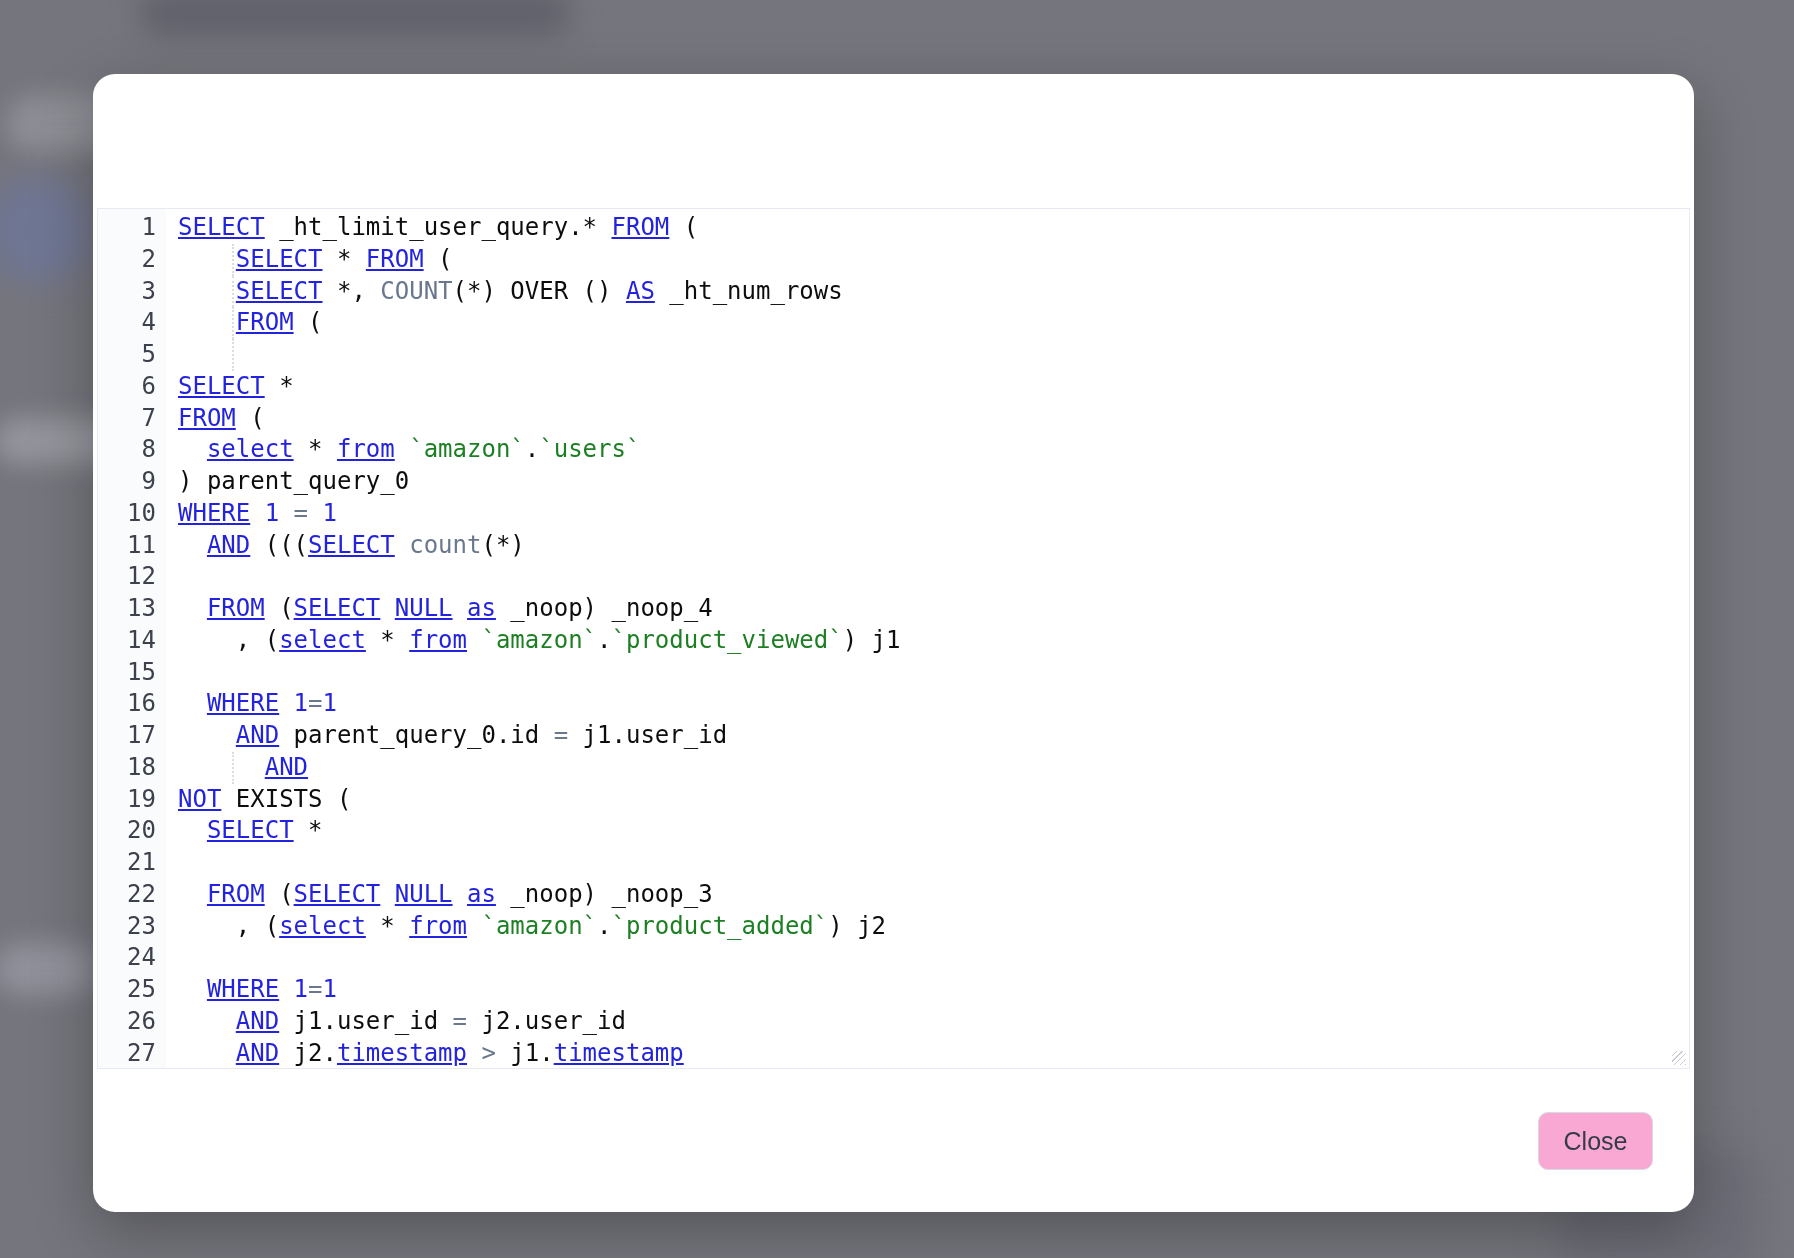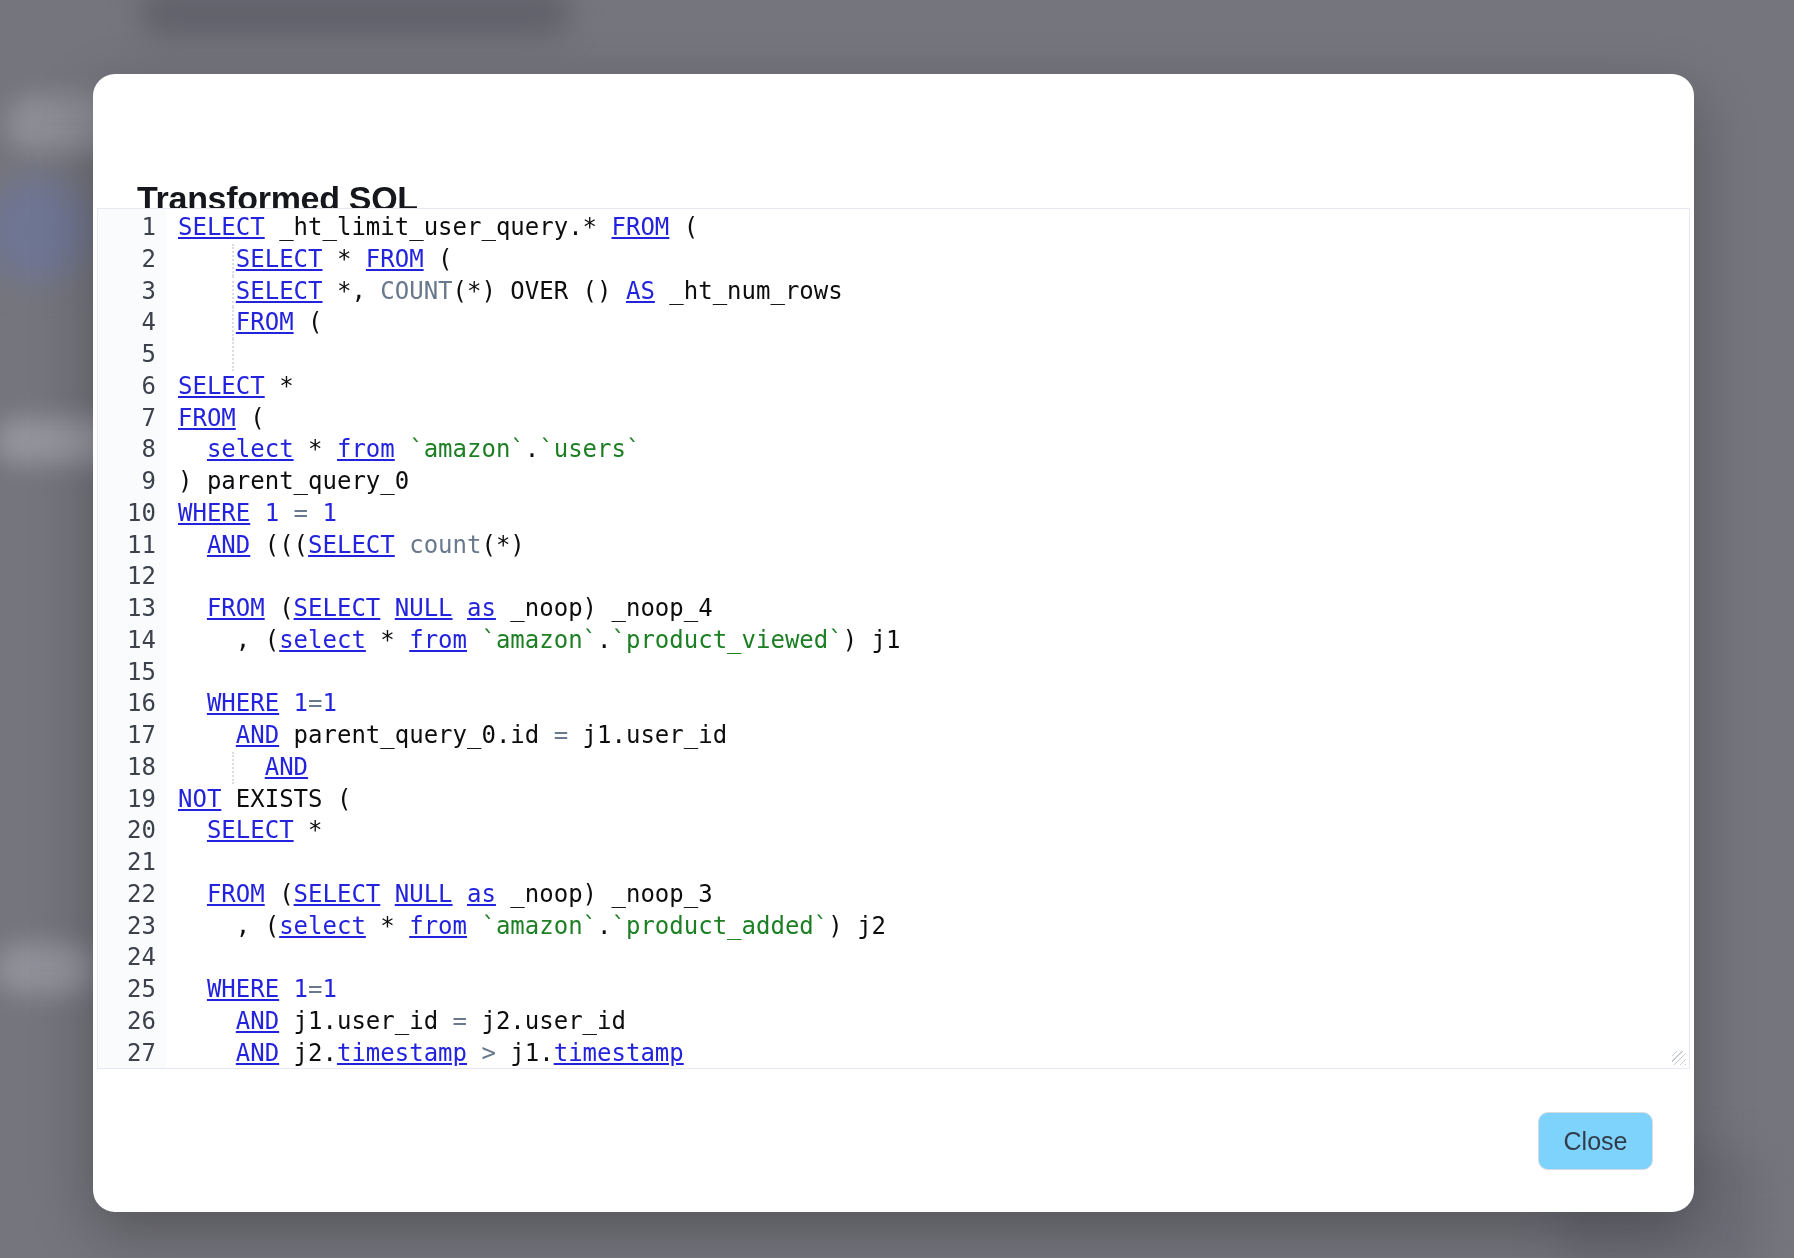--- a/index.html
+++ b/index.html
@@ -64,42 +64,41 @@
   .t-pl  { color:#0d0d0f; }
 
   .grip {
     position:absolute; right:3px; bottom:3px; width:14px; height:14px;
     background:repeating-linear-gradient(135deg, transparent 0 3px, #b9bfc9 3px 4px);
     opacity:.8;
   }
 
   .close-btn {
     position:absolute; right:41px; top:1038px; width:115px; height:58px;
-    background:#7dd3fc; border:1px solid #d6dae3; border-radius:10px;
+    background:#f9a8d4; border:1px solid #d6dae3; border-radius:10px;
     font-family:"Liberation Sans", sans-serif;
     font-size:25px; color:#333b4a;
     display:flex; align-items:center; justify-content:center;
     cursor:pointer;
   }
 </style>
 </head>
 <body>
 
 <div>
   <div class="bg-blob blob-topbar"></div>
   <div class="bg-blob blob-l1"></div>
   <div class="bg-blob blob-circle"></div>
   <div class="bg-blob blob-l2"></div>
   <div class="bg-blob blob-l3"></div>
   <div class="bg-blob blob-r1"></div>
   <div class="bg-blob blob-br"></div>
 </div>
 
 <div class="modal">
-  <div class="modal-title">Transformed SQL</div>
 
   <div class="code-box">
     <div class="gutter-bg"></div>
     <div class="code-lines"><div class="code-line"><span class="ln">1</span><span class="ct"><span class="t-kw">SELECT</span><span class="t-pl"> _ht_limit_user_query.* </span><span class="t-kw">FROM</span><span class="t-pl"> (</span></span></div><div class="code-line guide"><span class="ln">2</span><span class="ct"><span class="t-pl">    </span><span class="t-kw">SELECT</span><span class="t-pl"> * </span><span class="t-kw">FROM</span><span class="t-pl"> (</span></span></div><div class="code-line guide"><span class="ln">3</span><span class="ct"><span class="t-pl">    </span><span class="t-kw">SELECT</span><span class="t-pl"> *, </span><span class="t-fn">COUNT</span><span class="t-pl">(*) OVER () </span><span class="t-kw">AS</span><span class="t-pl"> _ht_num_rows</span></span></div><div class="code-line guide"><span class="ln">4</span><span class="ct"><span class="t-pl">    </span><span class="t-kw">FROM</span><span class="t-pl"> (</span></span></div><div class="code-line guide"><span class="ln">5</span><span class="ct"> </span></div><div class="code-line"><span class="ln">6</span><span class="ct"><span class="t-kw">SELECT</span><span class="t-pl"> *</span></span></div><div class="code-line"><span class="ln">7</span><span class="ct"><span class="t-kw">FROM</span><span class="t-pl"> (</span></span></div><div class="code-line"><span class="ln">8</span><span class="ct"><span class="t-pl">  </span><span class="t-kw">select</span><span class="t-pl"> * </span><span class="t-kw">from</span><span class="t-pl"> </span><span class="t-str">`amazon`</span><span class="t-pl">.</span><span class="t-str">`users`</span></span></div><div class="code-line"><span class="ln">9</span><span class="ct"><span class="t-pl">) parent_query_0</span></span></div><div class="code-line"><span class="ln">10</span><span class="ct"><span class="t-kw">WHERE</span><span class="t-pl"> </span><span class="t-num">1</span><span class="t-pl"> </span><span class="t-op">=</span><span class="t-pl"> </span><span class="t-num">1</span></span></div><div class="code-line"><span class="ln">11</span><span class="ct"><span class="t-pl">  </span><span class="t-kw">AND</span><span class="t-pl"> (((</span><span class="t-kw">SELECT</span><span class="t-pl"> </span><span class="t-fn">count</span><span class="t-pl">(*)</span></span></div><div class="code-line"><span class="ln">12</span><span class="ct"> </span></div><div class="code-line"><span class="ln">13</span><span class="ct"><span class="t-pl">  </span><span class="t-kw">FROM</span><span class="t-pl"> (</span><span class="t-kw">SELECT</span><span class="t-pl"> </span><span class="t-kw">NULL</span><span class="t-pl"> </span><span class="t-kw">as</span><span class="t-pl"> _noop) _noop_4</span></span></div><div class="code-line"><span class="ln">14</span><span class="ct"><span class="t-pl">    , (</span><span class="t-kw">select</span><span class="t-pl"> * </span><span class="t-kw">from</span><span class="t-pl"> </span><span class="t-str">`amazon`</span><span class="t-pl">.</span><span class="t-str">`product_viewed`</span><span class="t-pl">) j1</span></span></div><div class="code-line"><span class="ln">15</span><span class="ct"> </span></div><div class="code-line"><span class="ln">16</span><span class="ct"><span class="t-pl">  </span><span class="t-kw">WHERE</span><span class="t-pl"> </span><span class="t-num">1</span><span class="t-op">=</span><span class="t-num">1</span></span></div><div class="code-line"><span class="ln">17</span><span class="ct"><span class="t-pl">    </span><span class="t-kw">AND</span><span class="t-pl"> parent_query_0.id </span><span class="t-op">=</span><span class="t-pl"> j1.user_id</span></span></div><div class="code-line guide"><span class="ln">18</span><span class="ct"><span class="t-pl">      </span><span class="t-kw">AND</span></span></div><div class="code-line"><span class="ln">19</span><span class="ct"><span class="t-kw">NOT</span><span class="t-pl"> EXISTS (</span></span></div><div class="code-line"><span class="ln">20</span><span class="ct"><span class="t-pl">  </span><span class="t-kw">SELECT</span><span class="t-pl"> *</span></span></div><div class="code-line"><span class="ln">21</span><span class="ct"> </span></div><div class="code-line"><span class="ln">22</span><span class="ct"><span class="t-pl">  </span><span class="t-kw">FROM</span><span class="t-pl"> (</span><span class="t-kw">SELECT</span><span class="t-pl"> </span><span class="t-kw">NULL</span><span class="t-pl"> </span><span class="t-kw">as</span><span class="t-pl"> _noop) _noop_3</span></span></div><div class="code-line"><span class="ln">23</span><span class="ct"><span class="t-pl">    , (</span><span class="t-kw">select</span><span class="t-pl"> * </span><span class="t-kw">from</span><span class="t-pl"> </span><span class="t-str">`amazon`</span><span class="t-pl">.</span><span class="t-str">`product_added`</span><span class="t-pl">) j2</span></span></div><div class="code-line"><span class="ln">24</span><span class="ct"> </span></div><div class="code-line"><span class="ln">25</span><span class="ct"><span class="t-pl">  </span><span class="t-kw">WHERE</span><span class="t-pl"> </span><span class="t-num">1</span><span class="t-op">=</span><span class="t-num">1</span></span></div><div class="code-line"><span class="ln">26</span><span class="ct"><span class="t-pl">    </span><span class="t-kw">AND</span><span class="t-pl"> j1.user_id </span><span class="t-op">=</span><span class="t-pl"> j2.user_id</span></span></div><div class="code-line"><span class="ln">27</span><span class="ct"><span class="t-pl">    </span><span class="t-kw">AND</span><span class="t-pl"> j2.</span><span class="t-kw">timestamp</span><span class="t-pl"> </span><span class="t-op">&gt;</span><span class="t-pl"> j1.</span><span class="t-kw">timestamp</span></span></div></div>
     <div class="grip"></div>
   </div>
 
   <button class="close-btn">Close</button>
 </div>
 

